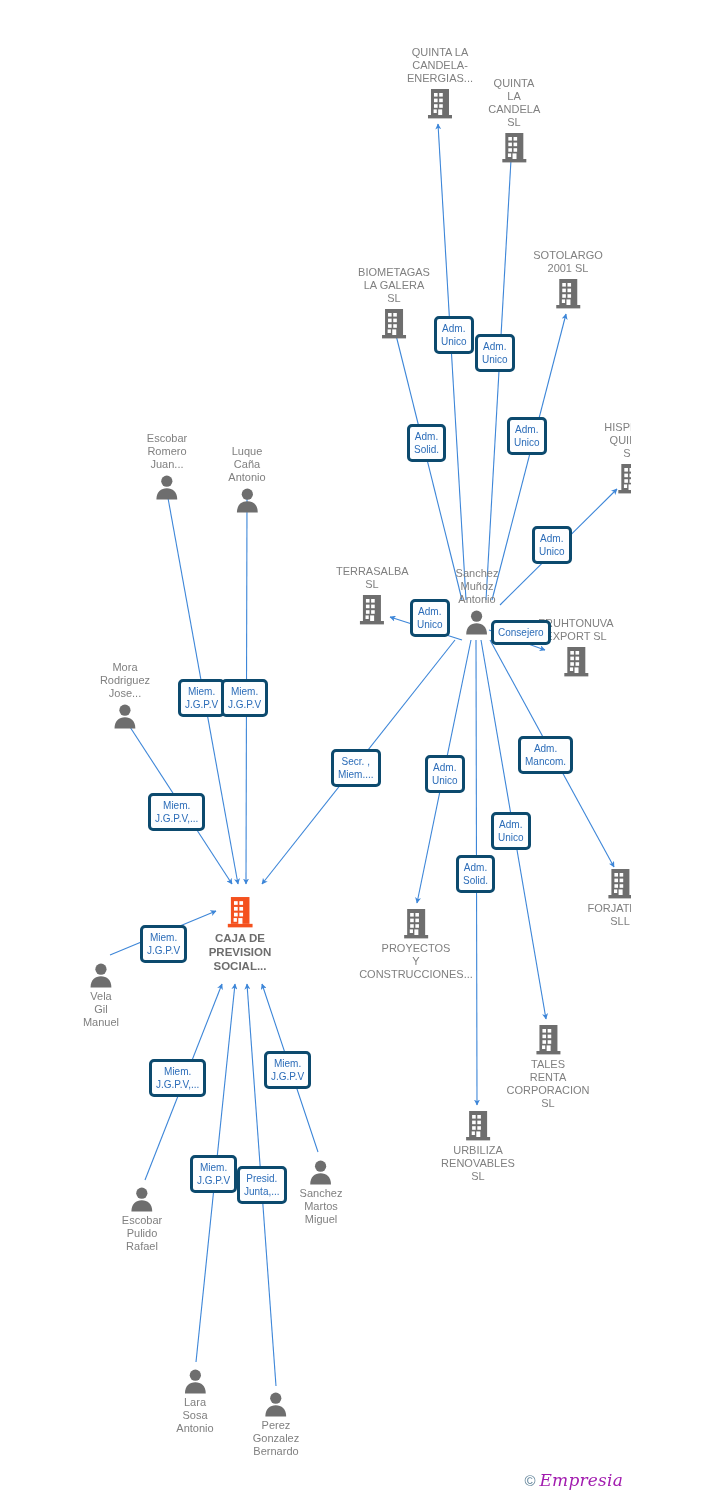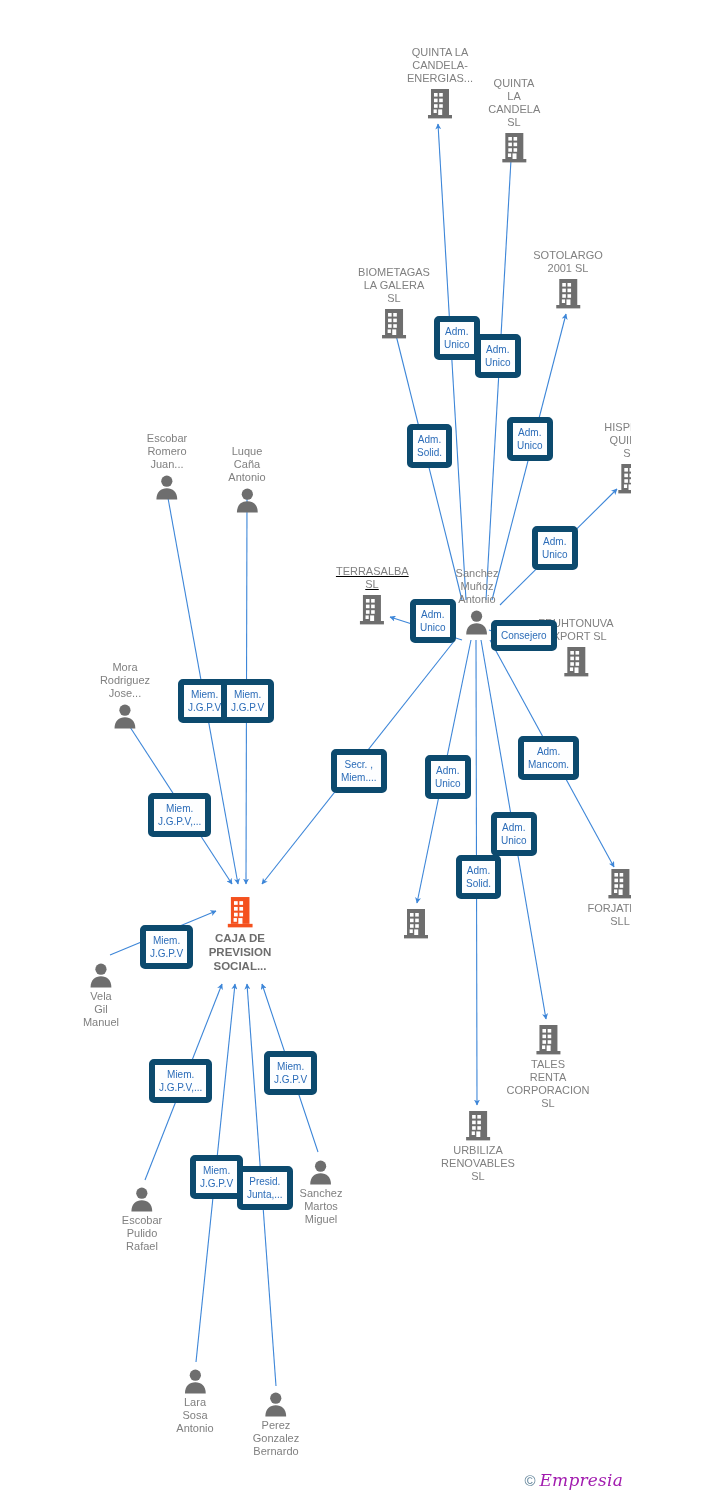--- a/index.html
+++ b/index.html
@@ -50,21 +50,21 @@
   }
   .node.central .node-label {
     color: #6d6d6d;
     font-weight: bold;
     font-size: 11.5px;
     line-height: 14px;
   }
   .badge {
     position: absolute;
     background: #fdfeff;
-    border: 6px solid #0c4a6e;
+    border: 3px solid #0c4a6e;
     border-radius: 5px;
     color: #2b6cb8;
     font-size: 10px;
     line-height: 13px;
     text-align: center;
     padding: 3px 4px;
     white-space: pre-line;
     box-shadow: 0 0 0 0 rgba(0,0,0,0);
   }
   .watermark {
@@ -211,21 +211,21 @@
               <rect x="7" y="10.6" width="3.6" height="3.6" fill="#fff"></rect>
               <rect x="12.2" y="10.6" width="3.6" height="3.6" fill="#fff"></rect>
               <rect x="7" y="16.2" width="3.6" height="3.6" fill="#fff"></rect>
               <rect x="12.2" y="16.2" width="3.6" height="3.6" fill="#fff"></rect>
               <rect x="11.2" y="21.4" width="4" height="5.6" fill="#fff"></rect>
               <rect x="6.6" y="21.4" width="3.2" height="3.6" fill="#fff"></rect>
             </svg></span>
         </div>
       </div>
       <div class="node" style="left: 372px; top: 597px;">
-        <div class="node-inner" style="top: -32px; text-decoration: underline;">
+        <div class="node-inner" style="top: -32px;">
           <div class="node-label above">TERRASALBA SL</div>
           <span class="glyph"><svg width="26" height="32" viewBox="0 0 26 32">
               <rect x="4" y="1" width="18" height="26" fill="#6e6e6e"></rect>
               <rect x="1" y="27" width="24" height="3.4" fill="#6e6e6e"></rect>
               <rect x="7" y="5" width="3.6" height="3.6" fill="#fff"></rect>
               <rect x="12.2" y="5" width="3.6" height="3.6" fill="#fff"></rect>
               <rect x="17.4" y="5" width="0" height="0" fill="#fff"></rect>
               <rect x="7" y="10.6" width="3.6" height="3.6" fill="#fff"></rect>
               <rect x="12.2" y="10.6" width="3.6" height="3.6" fill="#fff"></rect>
               <rect x="7" y="16.2" width="3.6" height="3.6" fill="#fff"></rect>
@@ -280,20 +280,23 @@
               <rect x="7" y="5" width="3.6" height="3.6" fill="#fff"></rect>
               <rect x="12.2" y="5" width="3.6" height="3.6" fill="#fff"></rect>
               <rect x="17.4" y="5" width="0" height="0" fill="#fff"></rect>
               <rect x="7" y="10.6" width="3.6" height="3.6" fill="#fff"></rect>
               <rect x="12.2" y="10.6" width="3.6" height="3.6" fill="#fff"></rect>
               <rect x="7" y="16.2" width="3.6" height="3.6" fill="#fff"></rect>
               <rect x="12.2" y="16.2" width="3.6" height="3.6" fill="#fff"></rect>
               <rect x="11.2" y="21.4" width="4" height="5.6" fill="#fff"></rect>
               <rect x="6.6" y="21.4" width="3.2" height="3.6" fill="#fff"></rect>
             </svg></span>
+          <div class="node-label">PROYECTOS
+Y
+CONSTRUCCIONES...</div>
         </div>
       </div>
       <div class="node" style="left: 548px; top: 1040px;">
         <div class="node-inner" style="top: -16px;">
           <span class="glyph"><svg width="26" height="32" viewBox="0 0 26 32">
               <rect x="4" y="1" width="18" height="26" fill="#6e6e6e"></rect>
               <rect x="1" y="27" width="24" height="3.4" fill="#6e6e6e"></rect>
               <rect x="7" y="5" width="3.6" height="3.6" fill="#fff"></rect>
               <rect x="12.2" y="5" width="3.6" height="3.6" fill="#fff"></rect>
               <rect x="17.4" y="5" width="0" height="0" fill="#fff"></rect>

